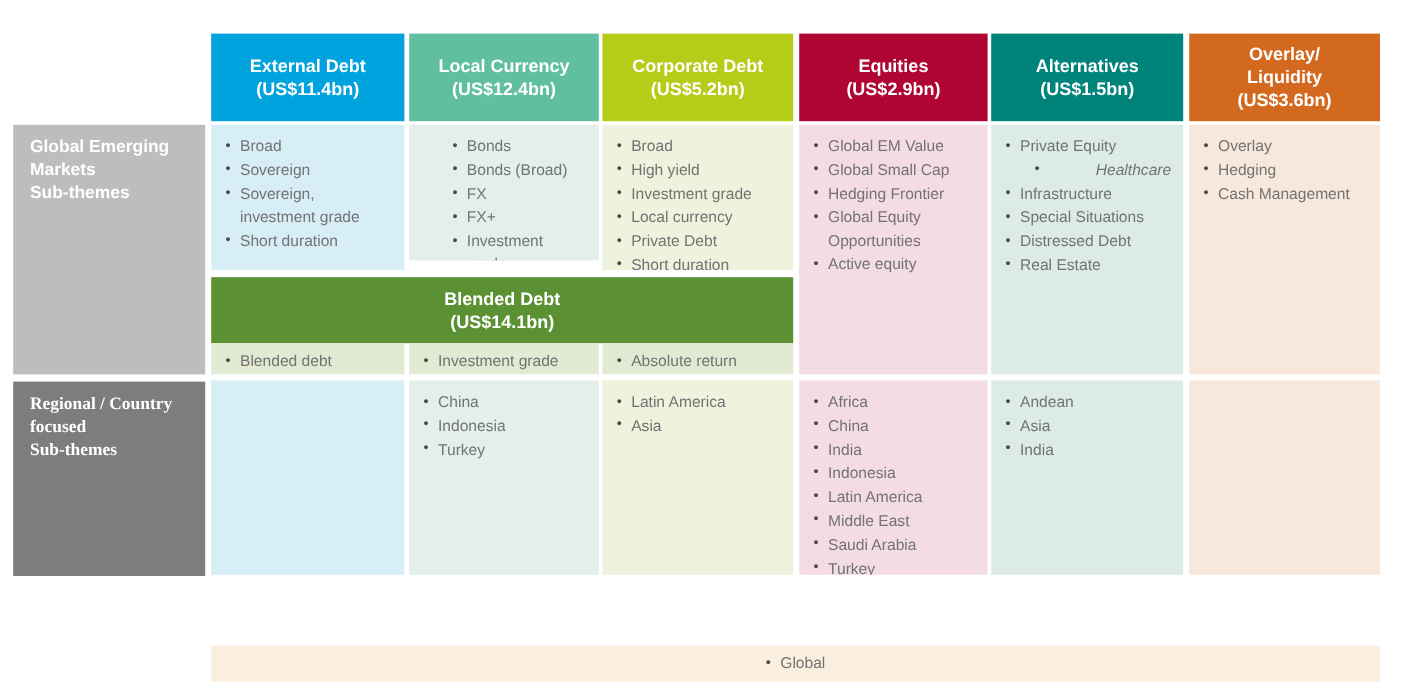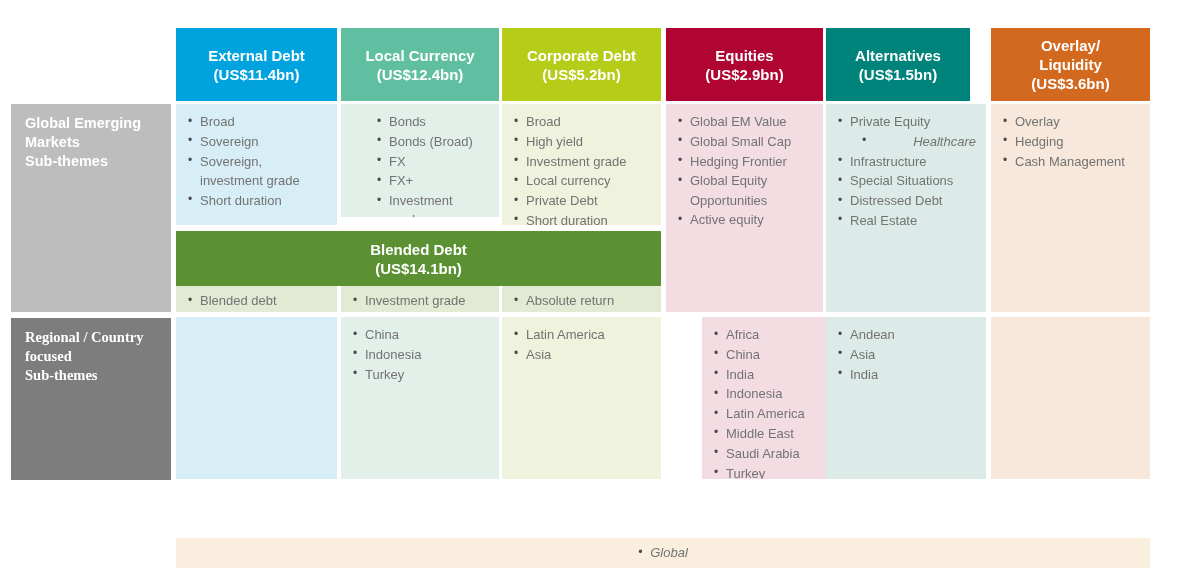--- a/index.html
+++ b/index.html
@@ -119,21 +119,21 @@
   <div class="abs col-head" style="left: 502px; top: 28px; width: 159px; height: 73px; background: rgb(181, 204, 24);">
     <span class="hname">Corporate Debt</span>
     <span class="hamt">(US$5.2bn)</span>
   </div>
 
   <div class="abs col-head" style="left: 666px; top: 28px; width: 157px; height: 73px; background: rgb(176, 4, 51);">
     <span class="hname">Equities</span>
     <span class="hamt">(US$2.9bn)</span>
   </div>
 
-  <div class="abs col-head" style="left: 826px; top: 28px; width: 144px; height: 73px; background: rgb(0, 131, 122);">
+  <div class="abs col-head" style="left: 826px; top: 28px; width: 160px; height: 73px; background: rgb(0, 131, 122);">
     <span class="hname">Alternatives</span>
     <span class="hamt">(US$1.5bn)</span>
   </div>
 
   <div class="abs col-head" style="left: 991px; top: 28px; width: 159px; height: 73px; background: rgb(210, 105, 30); text-align: right;">
     <span class="hname">Overlay/</span>
     <span class="hname">Liquidity</span>
     <span class="hamt">(US$3.6bn)</span>
   </div>
 
@@ -241,21 +241,21 @@
     </ul>
   </div>
 
   <div class="abs cell" style="left: 502px; top: 317px; width: 159px; height: 162px; background: rgb(239, 242, 220);">
     <ul class="blist">
       <li>Latin America</li>
       <li>Asia</li>
     </ul>
   </div>
 
-  <div class="abs cell" style="left: 666px; top: 317px; width: 157px; height: 162px; background: rgb(243, 221, 227); margin-left: 36px;">
+  <div class="abs cell" style="left: 666px; top: 317px; width: 157px; height: 162px; background: rgb(243, 221, 227);">
     <ul class="blist">
       <li>Africa</li>
       <li>China</li>
       <li>India</li>
       <li>Indonesia</li>
       <li>Latin America</li>
       <li>Middle East</li>
       <li>Saudi Arabia</li>
       <li>Turkey</li>
     </ul>
@@ -268,18 +268,18 @@
       <li>India</li>
     </ul>
   </div>
 
   <div class="abs cell" style="left: 991px; top: 317px; width: 159px; height: 162px; background: rgb(247, 232, 219);">
     <ul class="blist"></ul>
   </div>
 
 
   <div class="abs" style="left: 176px; top: 538px; width: 974px; height: 30px; display: flex; align-items: center; justify-content: center; background: rgb(250, 238, 222);">
-    <ul class="blist" style="font-size:13px; color:#4a4a4a; line-height:19px;font-style:italic;">
+    <ul class="blist" style="font-size:13px; color:#4a4a4a; line-height:19px;">
       <li>Global</li>
     </ul>
   </div>
 
 </div>
 
 </body></html>

